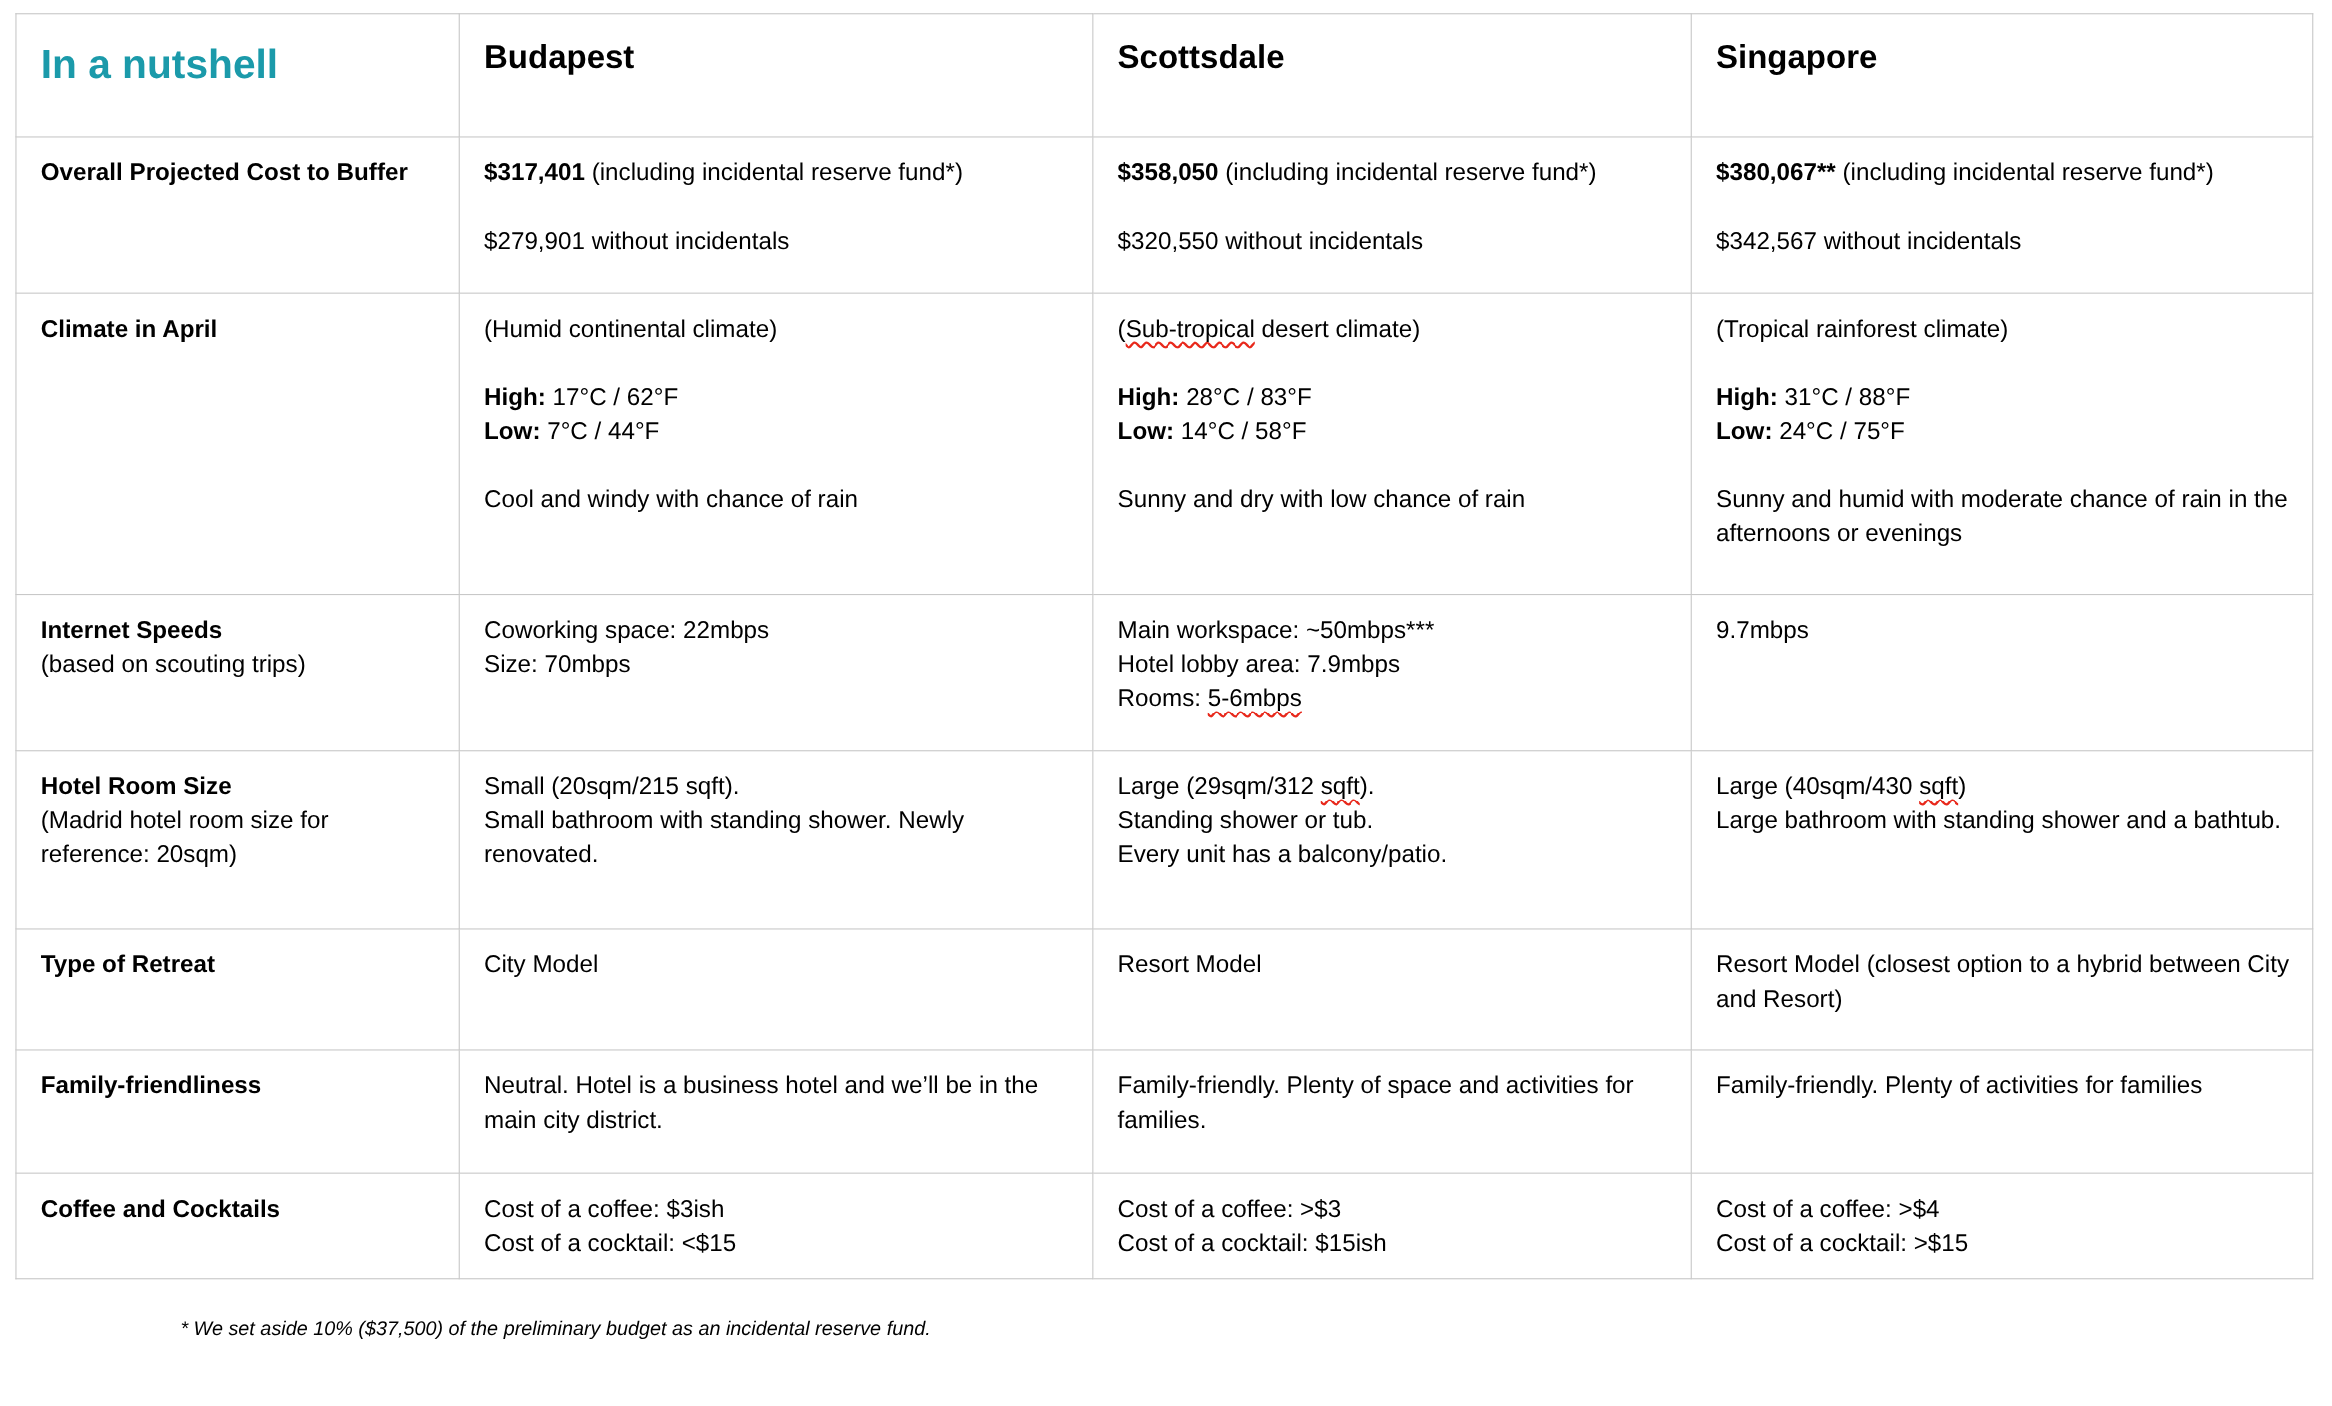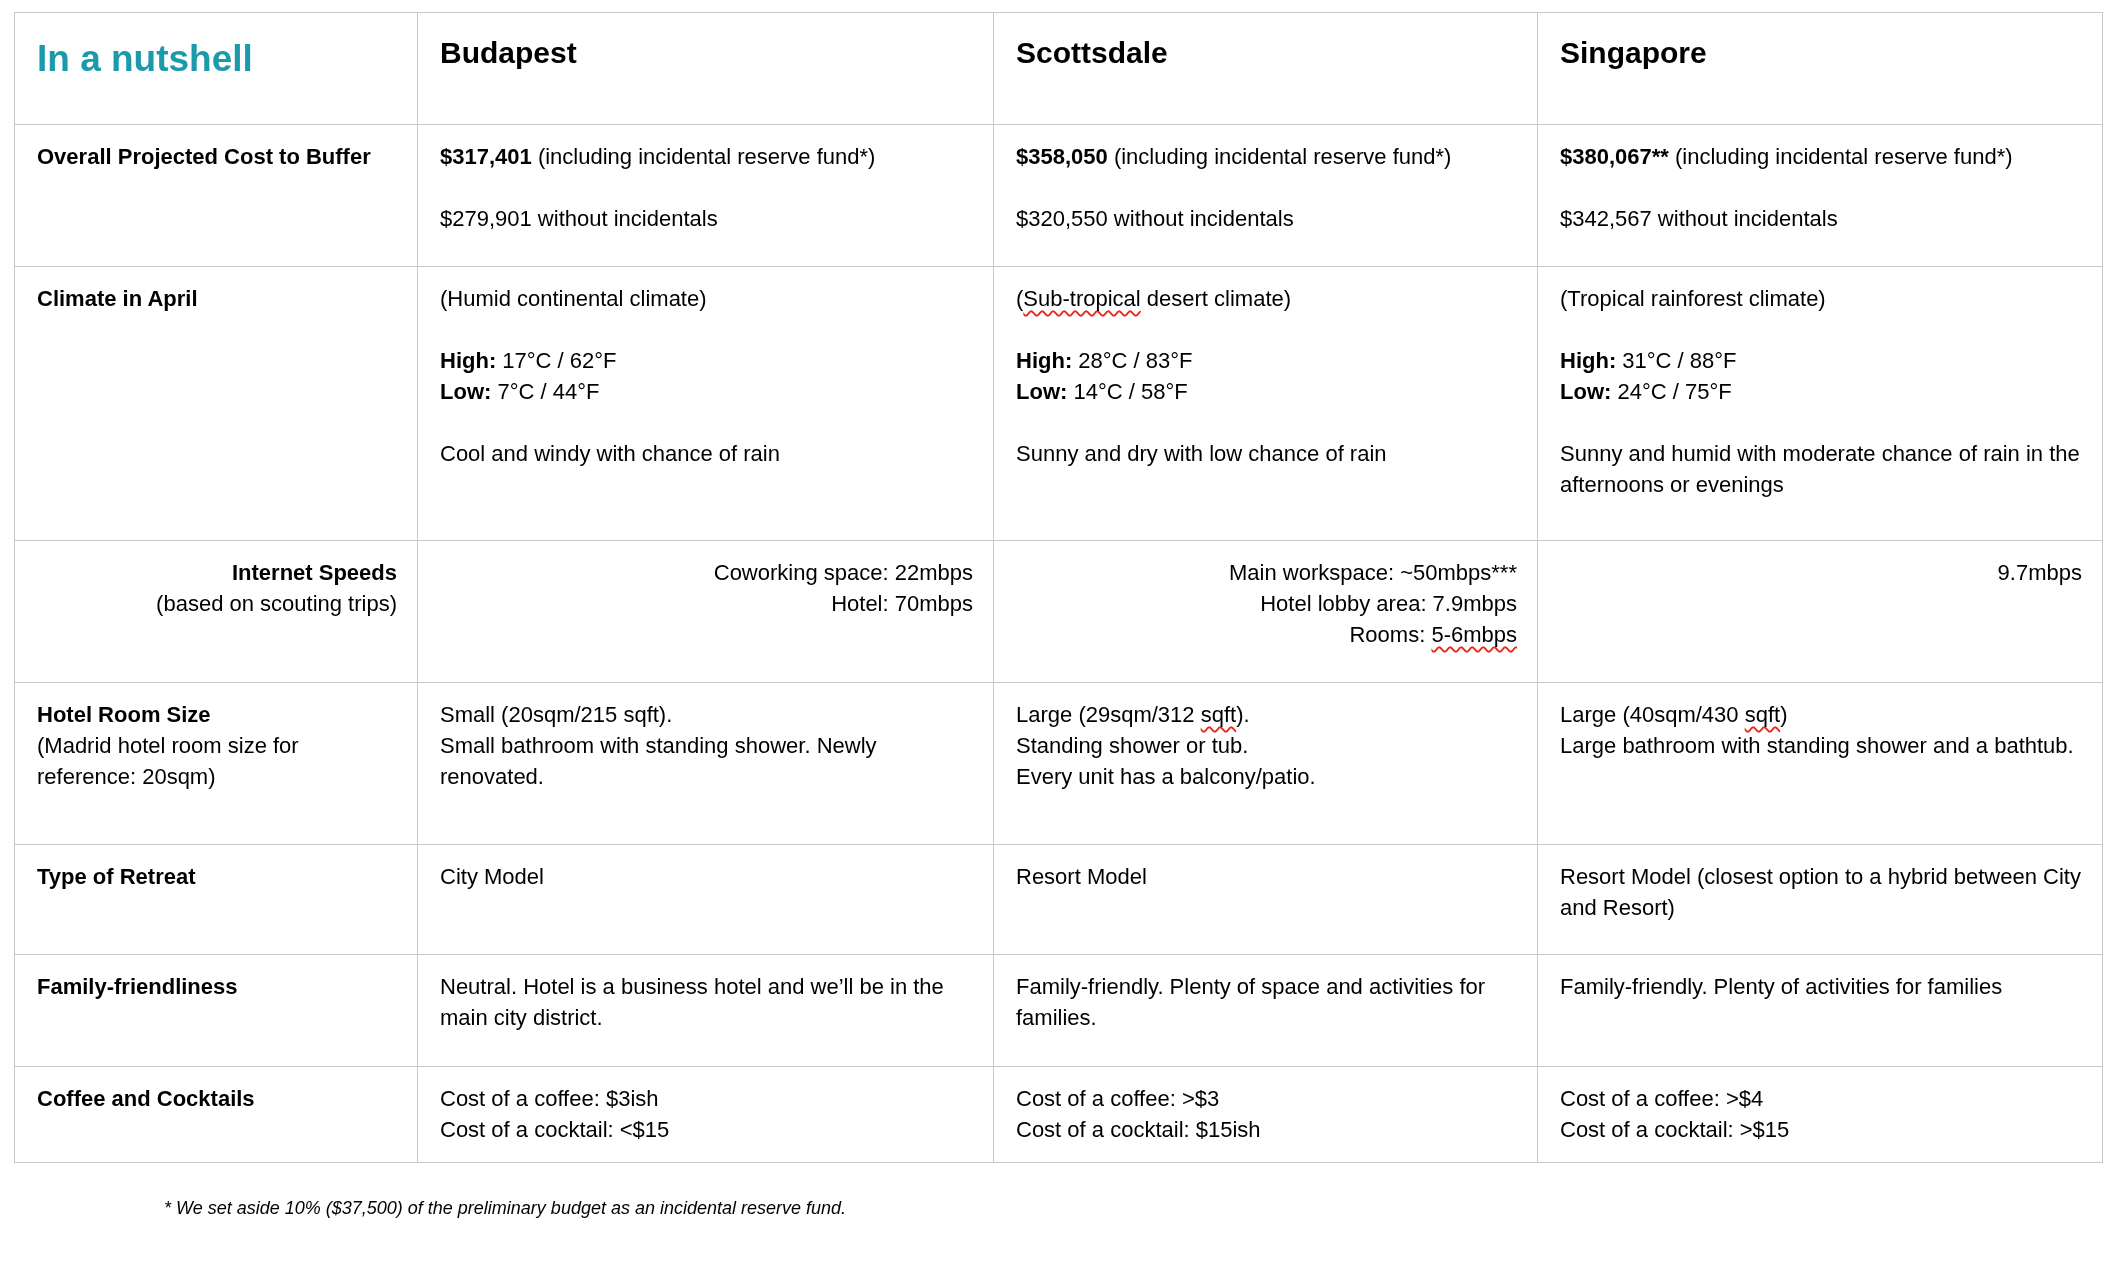--- a/index.html
+++ b/index.html
@@ -19,21 +19,21 @@
   .cell {
     border: 1.5px solid var(--border);
     vertical-align: top;
     padding: 16px 20px 14px 22px;
     font-size: 22px;
     line-height: 31px;
   }
   tr.r-header  { height: 112px; padding-left: 48px; }
   tr.r-cost    { height: 142px; }
   tr.r-climate { height: 274px; }
-  tr.r-internet{ height: 142px; text-align: right; }
+  tr.r-internet{ height: 142px; }
   tr.r-hotel   { height: 162px; }
   tr.r-retreat { height: 110px; }
   tr.r-family  { height: 112px; }
   tr.r-coffee  { height: 96px; }
   .title-cell { padding-top: 24px; }
   .title {
     color: var(--accent);
     font-size: 37px;
     font-weight: 700;
     line-height: 44px;
@@ -134,21 +134,21 @@
     </td>
   </tr>
 
   <tr class="r-internet">
     <td class="cell">
       <div class="para"><span class="b">Internet Speeds</span></div>
       <div class="para">(based on scouting trips)</div>
     </td>
     <td class="cell">
       <div class="para">Coworking space: 22mbps</div>
-      <div class="para">Hotel: 70mbps</div>
+      <div class="para">Size: 70mbps</div>
     </td>
     <td class="cell">
       <div class="para">Main workspace: ~50mbps***</div>
       <div class="para">Hotel lobby area: 7.9mbps</div>
       <div class="para"><span>Rooms: </span><span class="squiggle">5-6mbps</span></div>
     </td>
     <td class="cell">
       <div class="para">9.7mbps</div>
     </td>
   </tr>

